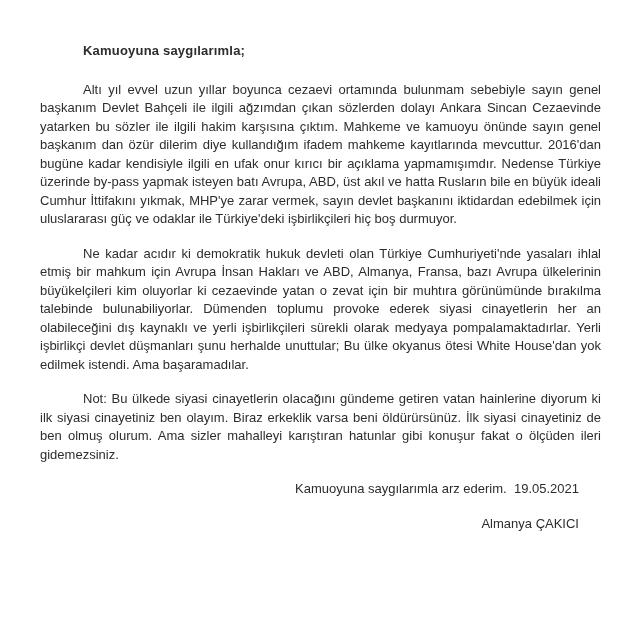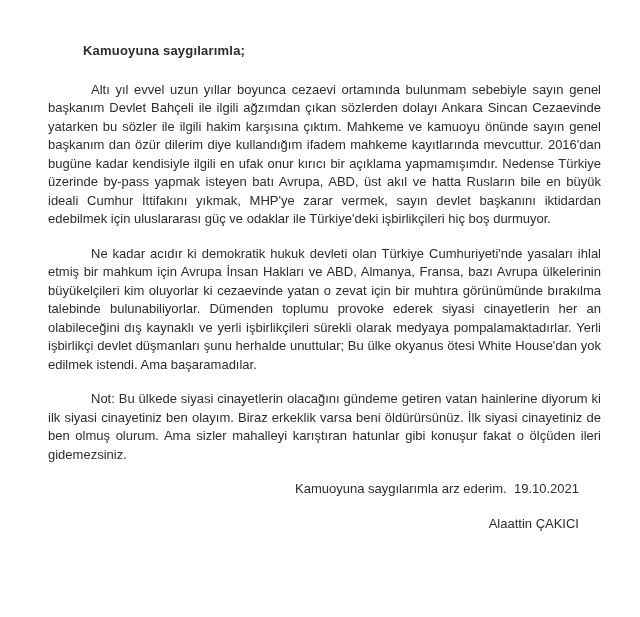--- a/index.html
+++ b/index.html
@@ -25,21 +25,21 @@
     width: 561px;
   }
   .heading {
     font-weight: 700;
     margin: 0 0 20px 43px;
     letter-spacing: 0.2px;
   }
   .para {
     text-align: justify;
     text-indent: 43px;
-    margin: 0 0 16px 8px;
+    margin: 0 0 16px 0;
   }
   .closing {
     text-align: right;
     padding-right: 22px;
     margin: 12px 0 0 0;
     white-space: pre-wrap;
   }
   .signature {
     text-align: right;
     padding-right: 22px;
@@ -53,17 +53,17 @@
   <div class="content">
     <div class="heading">Kamuoyuna saygılarımla;</div>
 
     <p class="para">Altı yıl evvel uzun yıllar boyunca cezaevi ortamında bulunmam sebebiyle sayın genel başkanım Devlet Bahçeli ile ilgili ağzımdan çıkan sözlerden dolayı Ankara Sincan Cezaevinde yatarken bu sözler ile ilgili hakim karşısına çıktım. Mahkeme ve kamuoyu önünde sayın genel başkanım dan özür dilerim diye kullandığım ifadem mahkeme kayıtlarında mevcuttur. 2016'dan bugüne kadar kendisiyle ilgili en ufak onur kırıcı bir açıklama yapmamışımdır. Nedense Türkiye üzerinde by-pass yapmak isteyen batı Avrupa, ABD, üst akıl ve hatta Rusların bile en büyük ideali Cumhur İttifakını yıkmak, MHP'ye zarar vermek, sayın devlet başkanını iktidardan edebilmek için uluslararası güç ve odaklar ile Türkiye'deki işbirlikçileri hiç boş durmuyor.</p>
 
     <p class="para">Ne kadar acıdır ki demokratik hukuk devleti olan Türkiye Cumhuriyeti'nde yasaları ihlal etmiş bir mahkum için Avrupa İnsan Hakları ve ABD, Almanya, Fransa, bazı Avrupa ülkelerinin büyükelçileri kim oluyorlar ki cezaevinde yatan o zevat için bir muhtıra görünümünde bırakılma talebinde bulunabiliyorlar. Dümenden toplumu provoke ederek siyasi cinayetlerin her an olabileceğini dış kaynaklı ve yerli işbirlikçileri sürekli olarak medyaya pompalamaktadırlar. Yerli işbirlikçi devlet düşmanları şunu herhalde unuttular; Bu ülke okyanus ötesi White House'dan yok edilmek istendi. Ama başaramadılar.</p>
 
 
     <p class="para">Not: Bu ülkede siyasi cinayetlerin olacağını gündeme getiren vatan hainlerine diyorum ki ilk siyasi cinayetiniz ben olayım. Biraz erkeklik varsa beni öldürürsünüz. İlk siyasi cinayetiniz de ben olmuş olurum. Ama sizler mahalleyi karıştıran hatunlar gibi konuşur fakat o ölçüden ileri gidemezsiniz.</p>
 
-    <div class="closing">Kamuoyuna saygılarımla arz ederim.  19.10.2021</div>
+    <div class="closing">Kamuoyuna saygılarımla arz ederim.  19.05.2021</div>
 
-    <div class="signature">Alaattin ÇAKICI</div>
+    <div class="signature">Almanya ÇAKICI</div>
   </div>
 </div>
 
 </body></html>

